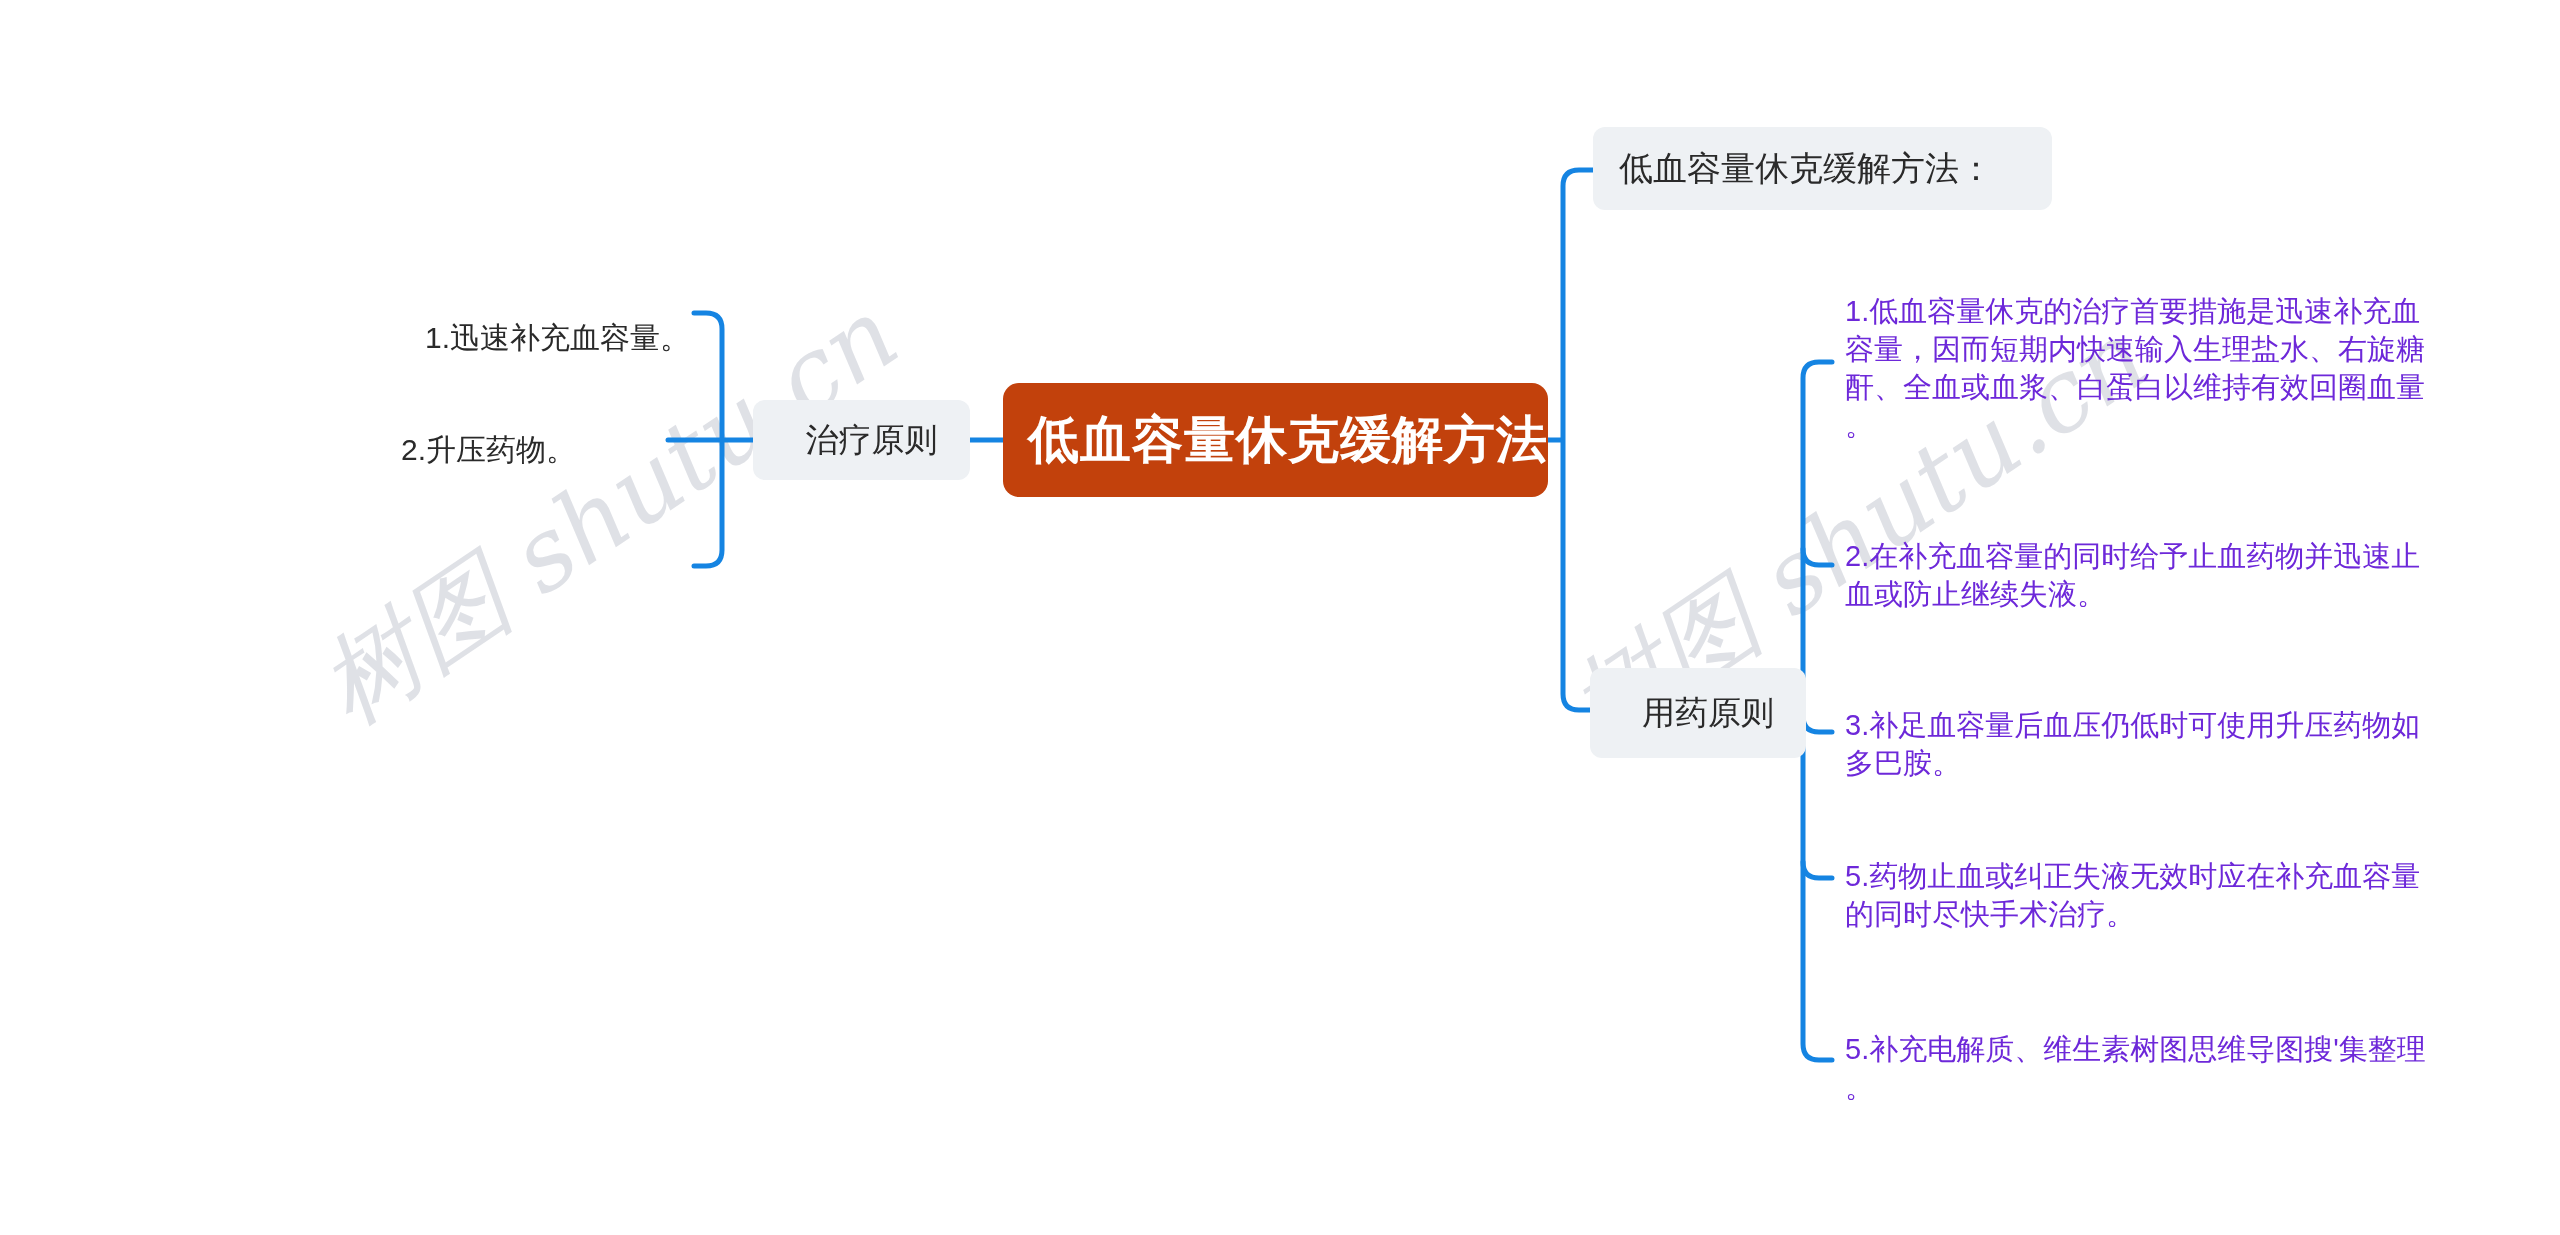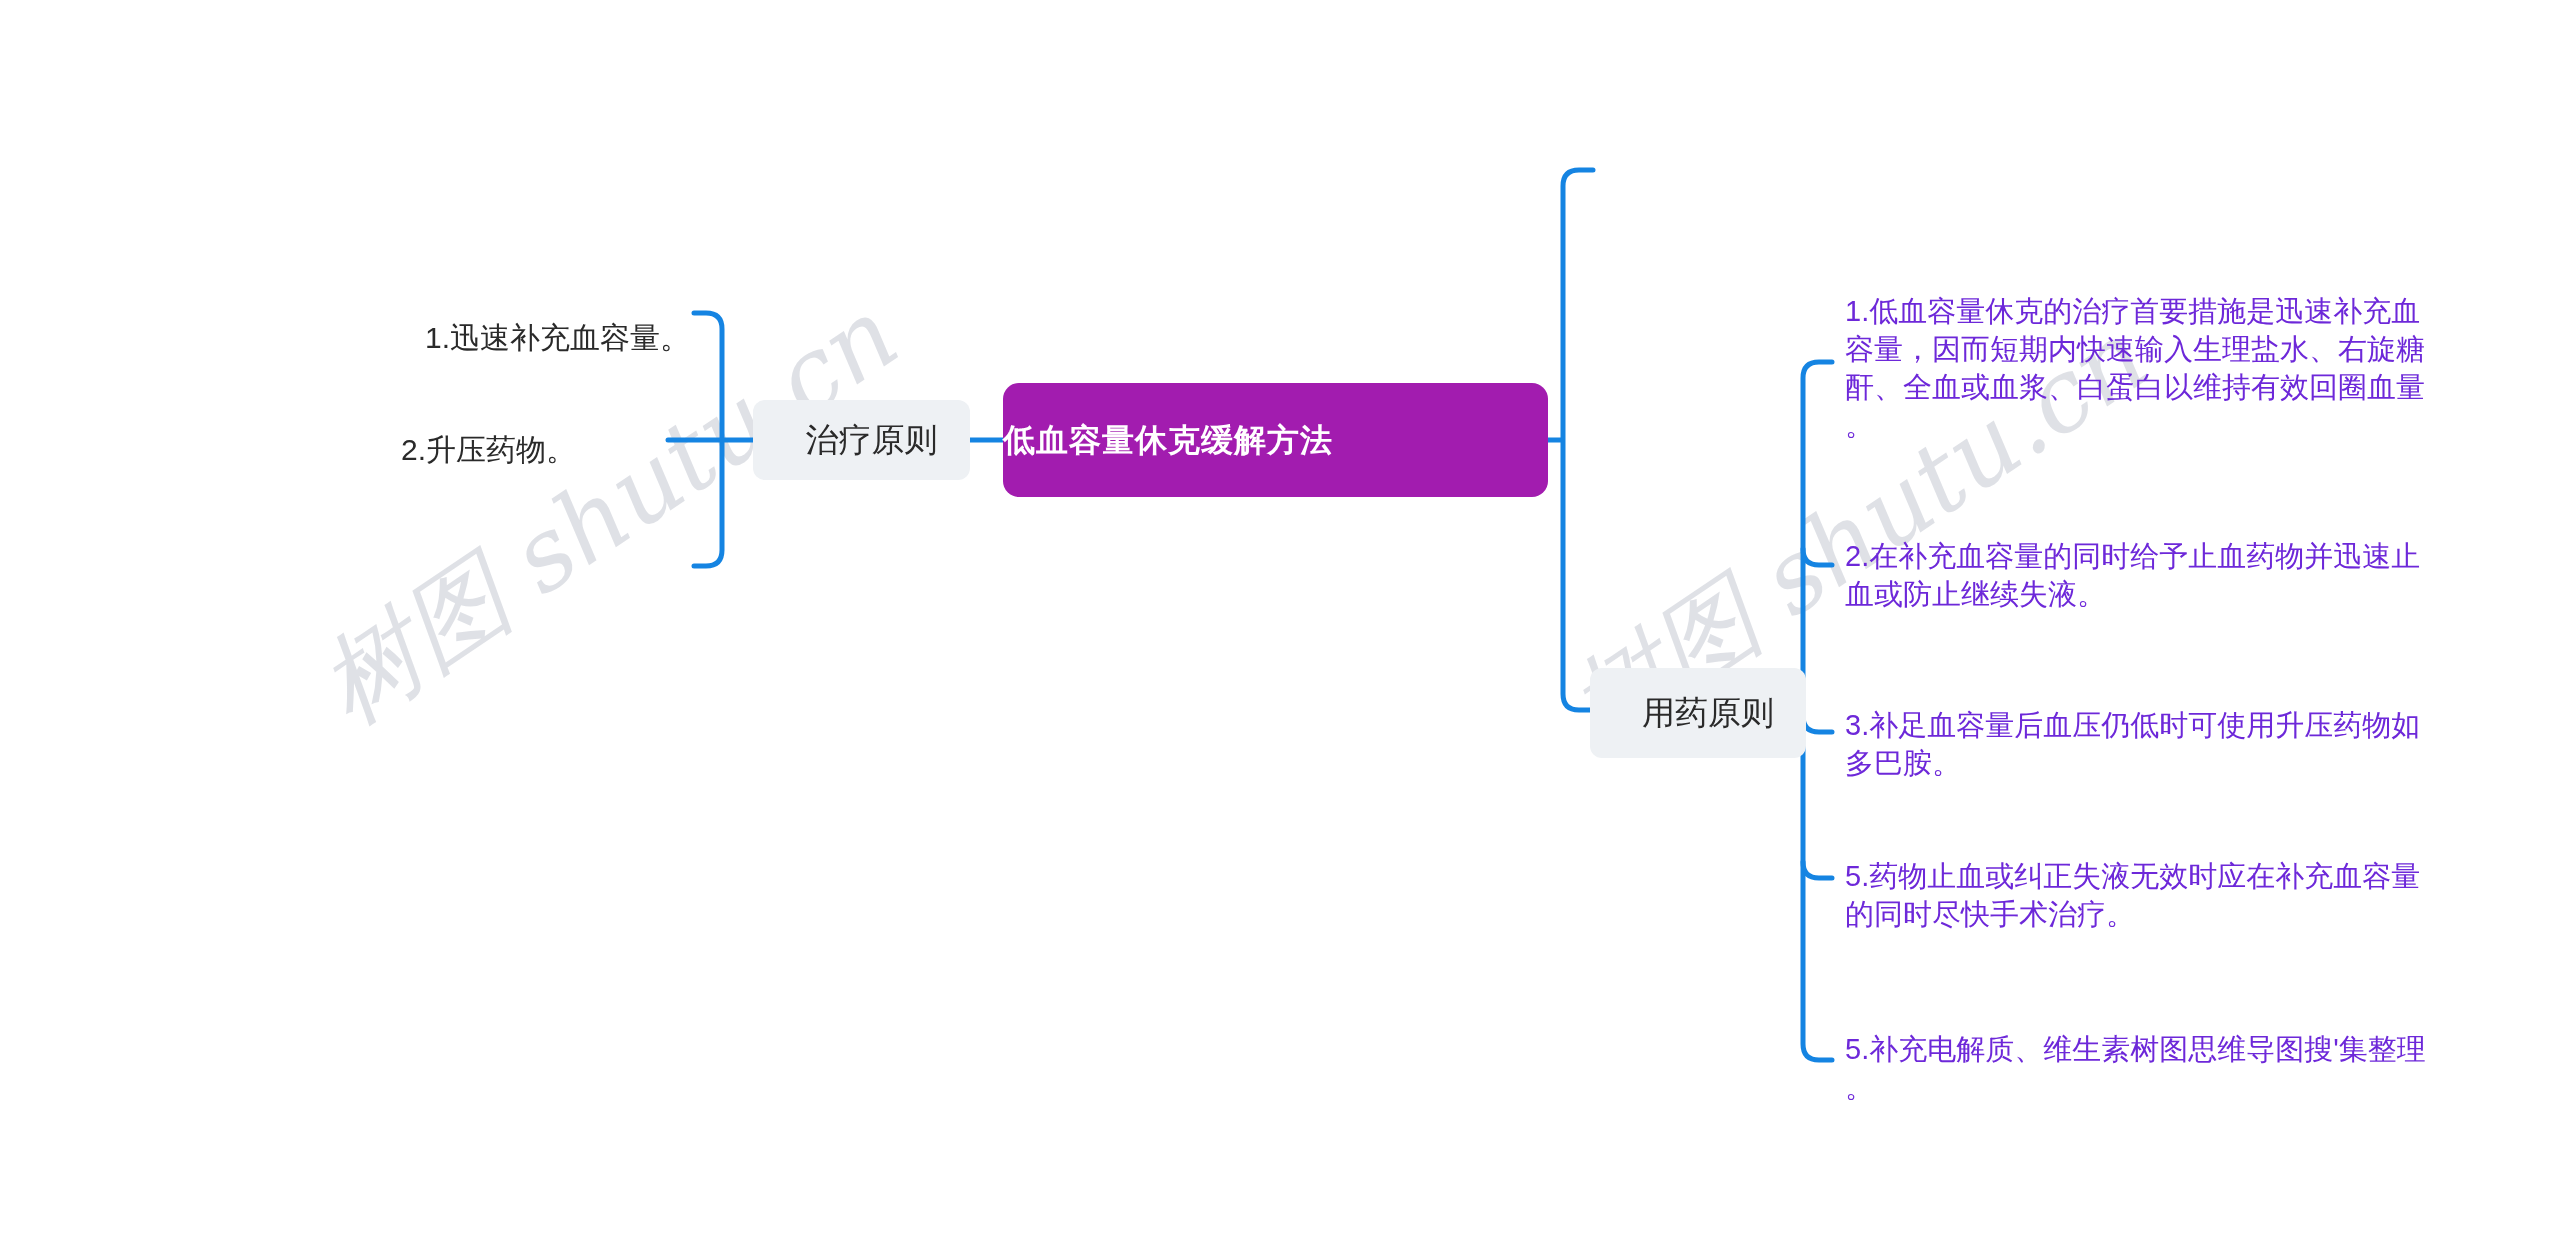--- a/index.html
+++ b/index.html
@@ -34,22 +34,22 @@
   }
   .node-treat{left:753px;top:400px;width:197px;height:80px;font-size:33px;line-height:80px;}
   .node-med{left:1590px;top:668px;width:196px;height:90px;font-size:33px;line-height:90px;}
   .node-floating{
     left:1593px;top:127px;width:459px;height:83px;font-size:34px;line-height:83px;
     text-align:left;padding-left:26px;box-sizing:border-box;border-radius:12px;
   }
 
   .root-node{
     position:absolute;z-index:3;left:1003px;top:383px;width:545px;height:114px;
-    background:#a21caf;border-radius:16px;color:#ffffff;
-    font-size:32px;font-weight:bold;line-height:114px;text-align:left;letter-spacing:1px;
+    background:#c2410c;border-radius:16px;color:#ffffff;
+    font-size:51px;font-weight:bold;line-height:114px;text-align:right;letter-spacing:1px;
   }
 
   
   .li-1{right:1870px;top:296px;margin-top:24px;}
   .li-2{right:1984px;top:423px;margin-top:9px;}
   .li-3{right:1870px;top:549px;}
 
   
   .ri-1{top:292px;}
   .ri-2{top:537px;}
@@ -82,20 +82,21 @@
     <path d="M 1803 716 Q 1803 732 1819 732 H 1832"></path>
     <path d="M 1803 862 Q 1803 878 1819 878 H 1832"></path>
   </svg>
 
   <div class="root-node">低血容量休克缓解方法</div>
 
   <div class="gray-node node-treat">治疗原则</div>
   <div class="topic-text right-align li-1">1.迅速补充血容量。</div>
   <div class="topic-text right-align li-2">2.升压药物。</div>
 
+  <div class="gray-node node-floating">低血容量休克缓解方法：</div>
   <div class="gray-node node-med">用药原则</div>
   <div class="detail-text ri-1">1.低血容量休克的治疗首要措施是迅速补充血容量，因而短期内快速输入生理盐水、右旋糖酐、全血或血浆、白蛋白以维持有效回圈血量。</div>
   <div class="detail-text ri-2">2.在补充血容量的同时给予止血药物并迅速止血或防止继续失液。</div>
   <div class="detail-text ri-3">3.补足血容量后血压仍低时可使用升压药物如多巴胺。</div>
   <div class="detail-text ri-4">5.药物止血或纠正失液无效时应在补充血容量的同时尽快手术治疗。</div>
   <div class="detail-text ri-5">5.补充电解质、维生素树图思维导图搜'集整理。</div>
 
 </div>
 
 </body></html>

